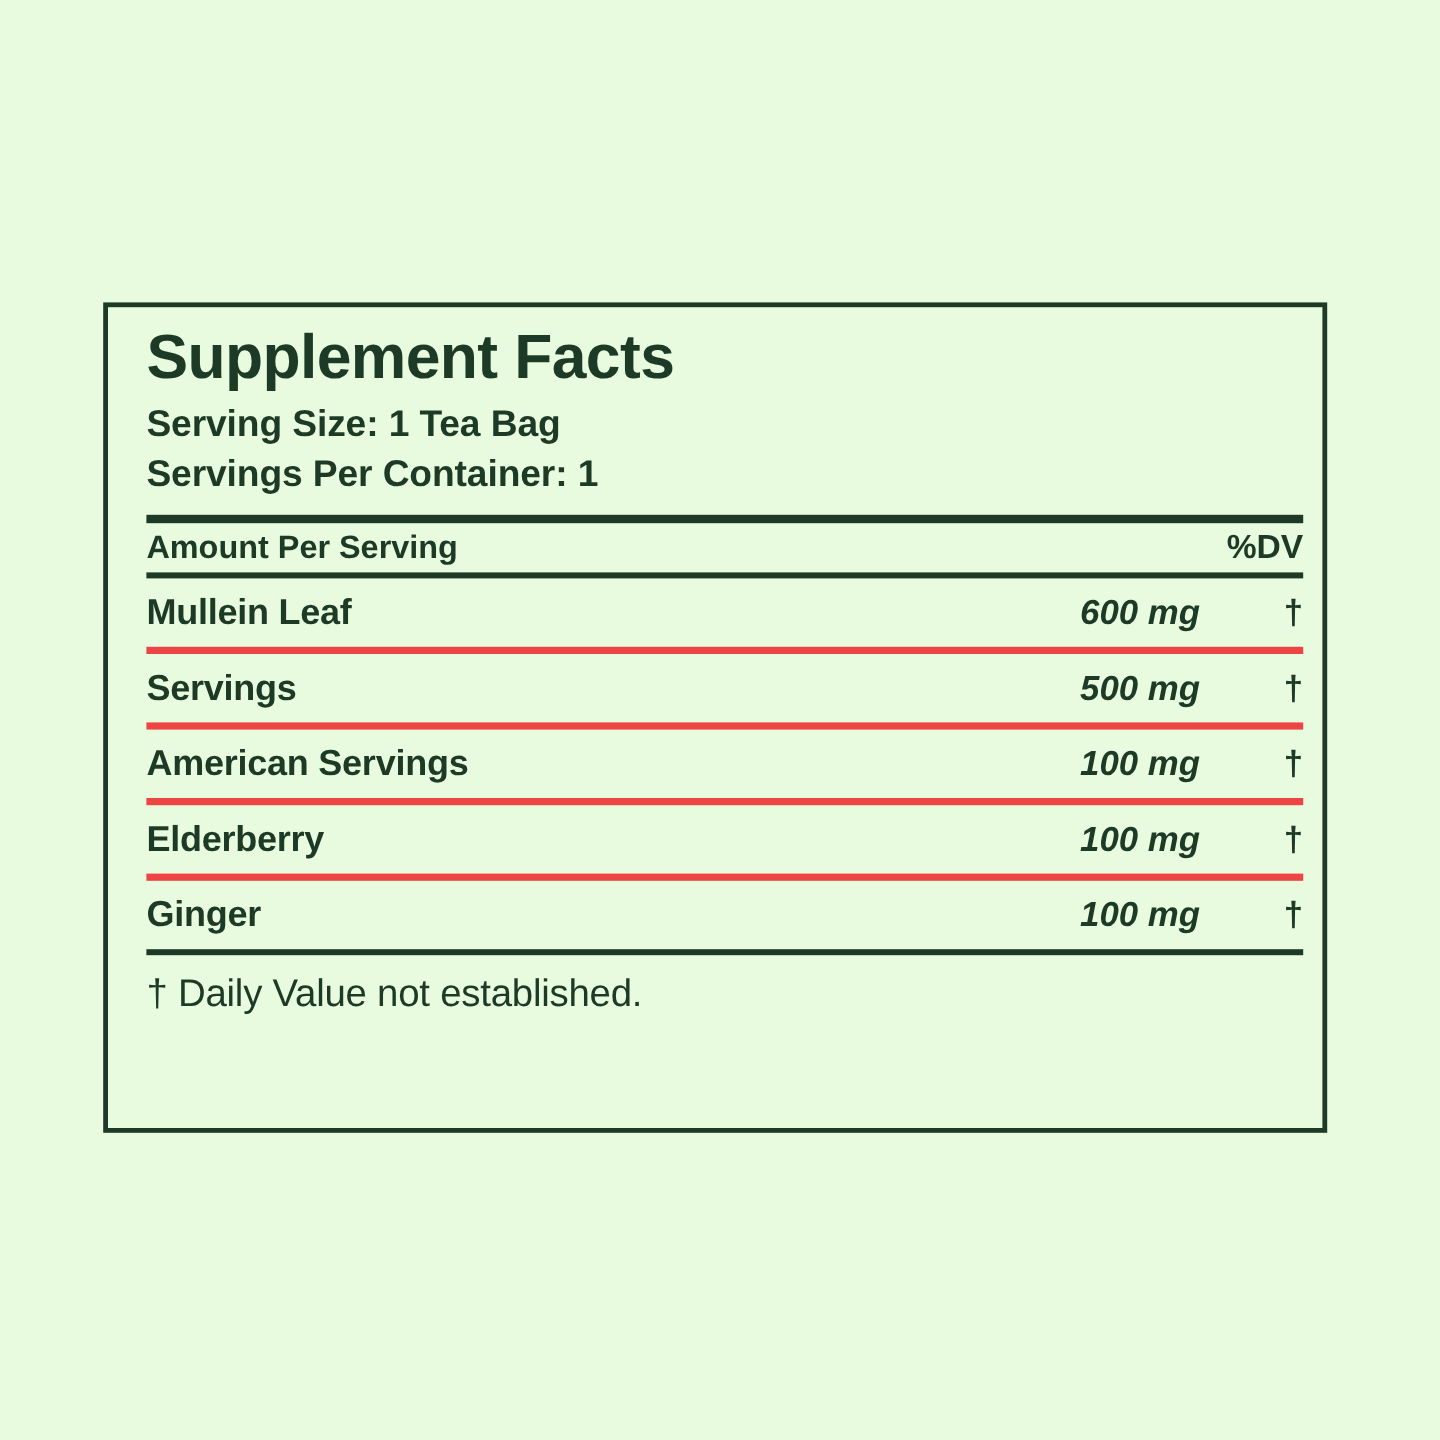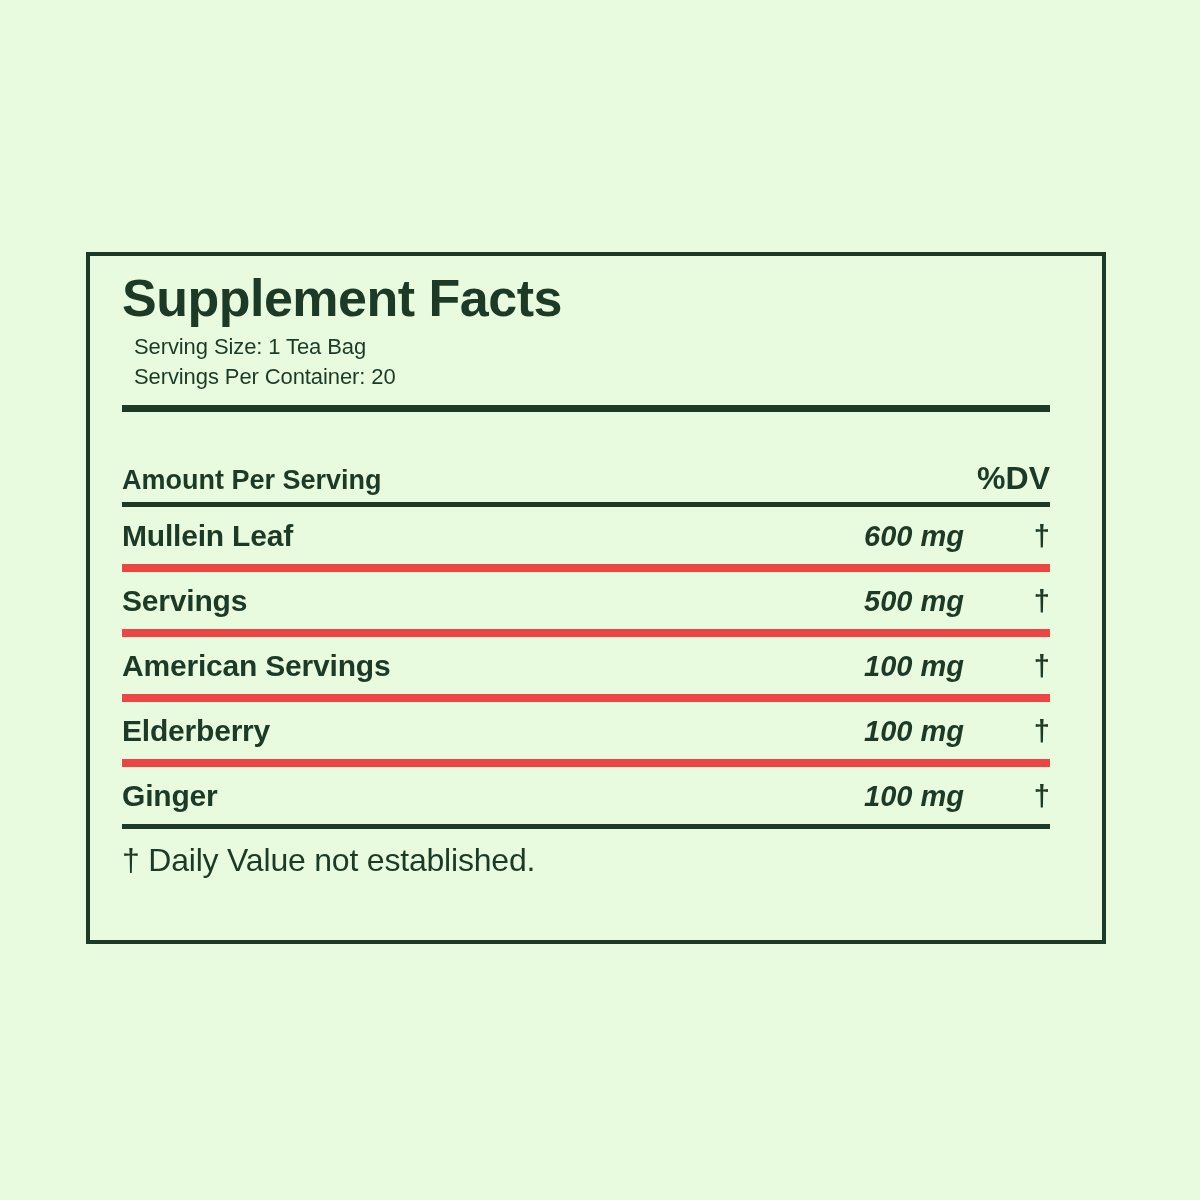--- a/index.html
+++ b/index.html
@@ -18,66 +18,64 @@
     position: absolute;
     left: 86px;
     top: 252px;
     width: 1020px;
     height: 692px;
     border: 4px solid #1d3a26;
     box-sizing: border-box;
     background: transparent;
   }
   .panel-inner {
-    padding: 14px 52px 0 32px;
+    padding: 14px 16px 0 32px;
   }
   .facts-title {
     font-size: 52px;
     font-weight: 700;
     letter-spacing: -0.5px;
     line-height: 1.08;
     margin: 0 0 6px 0;
   }
   .serving-line {
-    font-size: 22px;
-    font-weight: 400;
+    font-size: 31px;
+    font-weight: 700;
     line-height: 1.34;
     letter-spacing: -0.1px;
-    margin-left: 12px;
   }
   .rule-thick {
     height: 7px;
     background: #1d3a26;
     margin-top: 14px;
   }
   .rule-medium {
     height: 5px;
     background: #1d3a26;
   }
   .amount-row {
     display: flex;
     align-items: baseline;
     justify-content: space-between;
     font-size: 27px;
     padding: 4px 0 5px 0;
     font-weight: bold;
   }
   .amount-row .dv {
-    font-size: 32px;
-    margin-top: 44px;
+    font-size: 28px;
   }
   table.ingredients {
     width: 100%;
     border-collapse: collapse;
     table-layout: fixed;
   }
   table.ingredients td {
     padding: 12px 0 11px 0;
     vertical-align: baseline;
-    border-bottom: 8px solid #ef4444;
+    border-bottom: 6px solid #ef4444;
   }
   table.ingredients tr:last-child td {
     border-bottom: none;
   }
   td.name {
     font-size: 30px;
     font-weight: 700;
     letter-spacing: -0.2px;
   }
   td.amt {
@@ -100,21 +98,21 @@
     letter-spacing: -0.2px;
   }
 </style>
 </head>
 <body>
 
 <div class="panel">
   <div class="panel-inner">
     <div class="facts-title">Supplement Facts</div>
     <div class="serving-line">Serving Size: 1 Tea Bag</div>
-    <div class="serving-line">Servings Per Container: 20</div>
+    <div class="serving-line">Servings Per Container: 1</div>
 
     <div class="rule-thick"></div>
 
     <div class="amount-row">
       <span>Amount Per Serving</span>
       <span class="dv">%DV</span>
     </div>
 
     <div class="rule-medium"></div>
 

